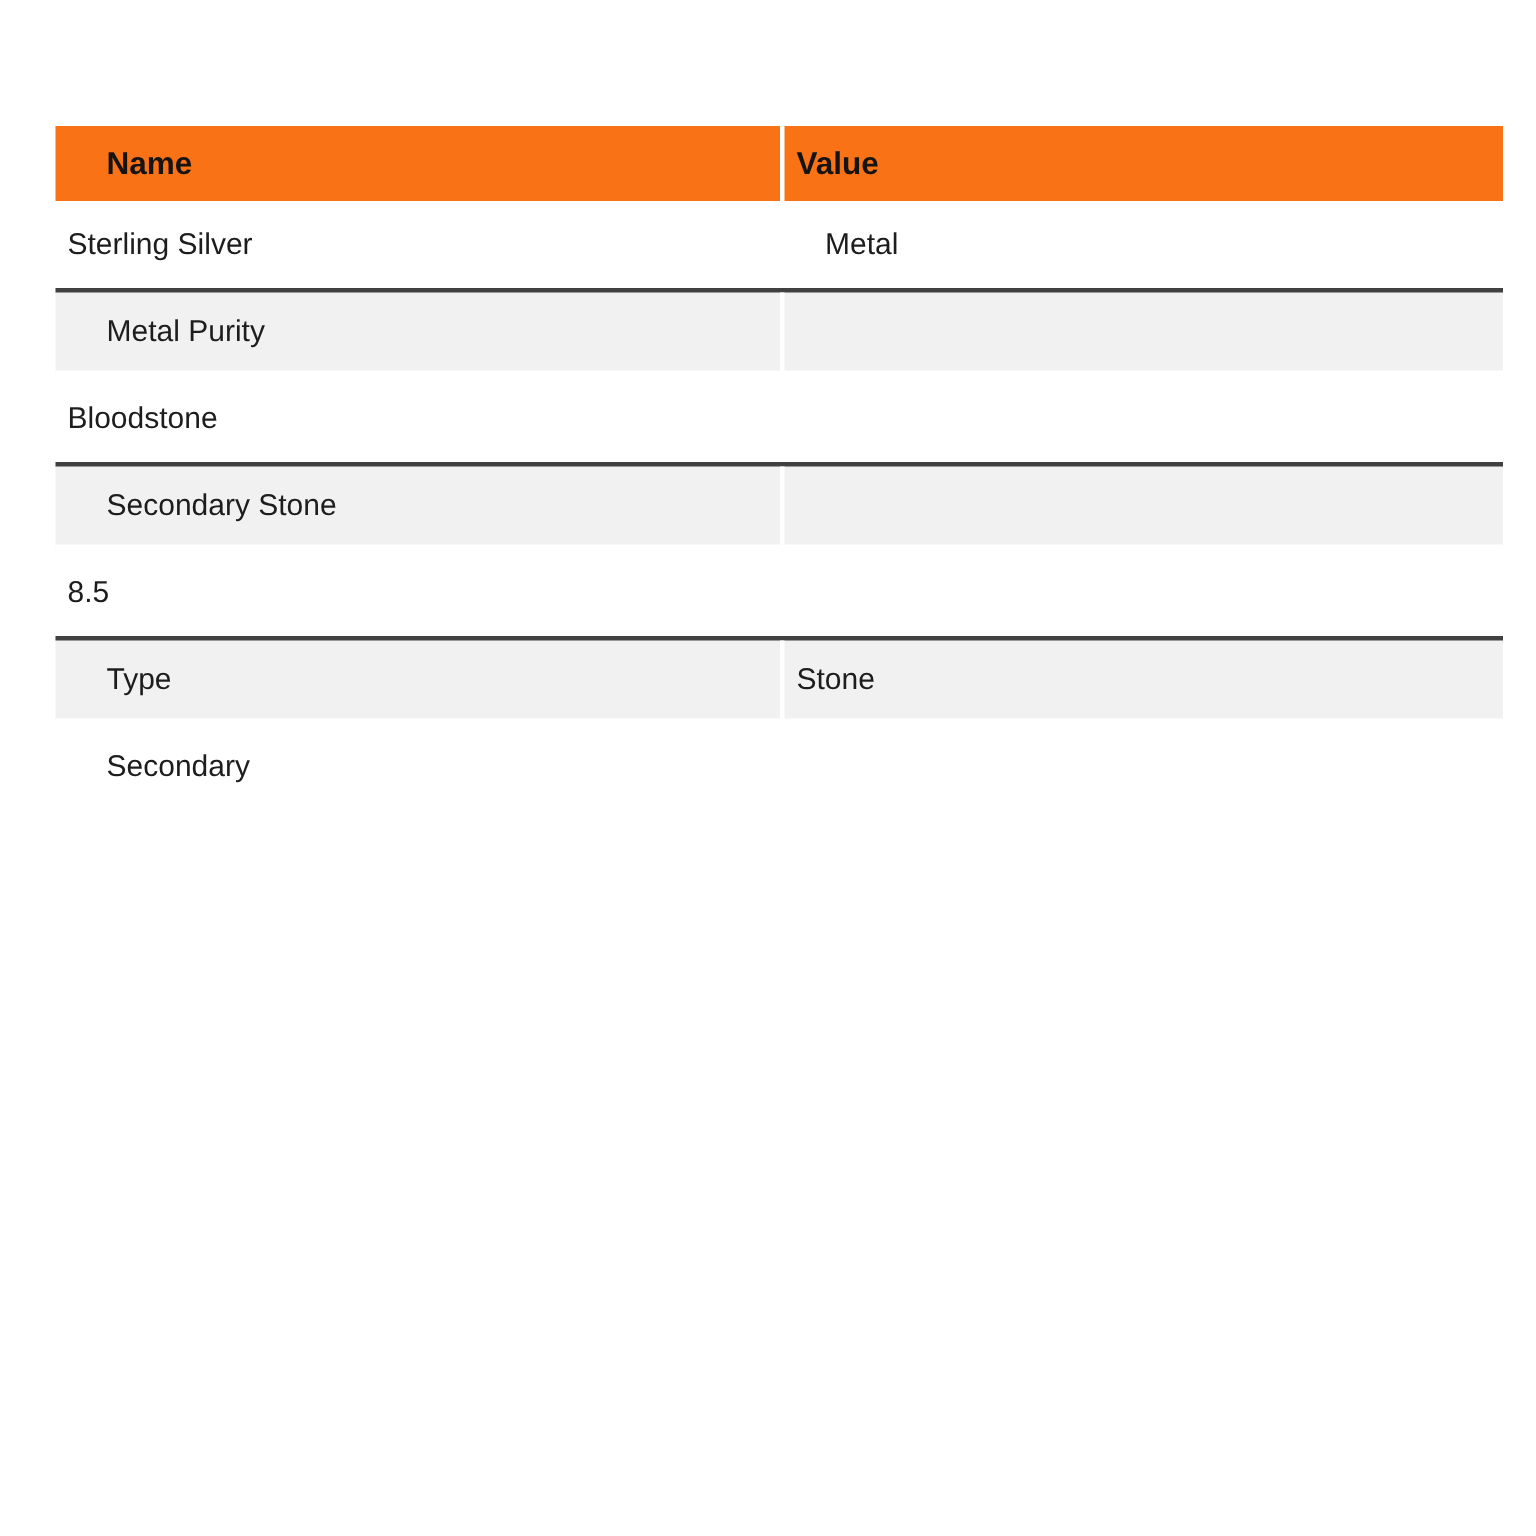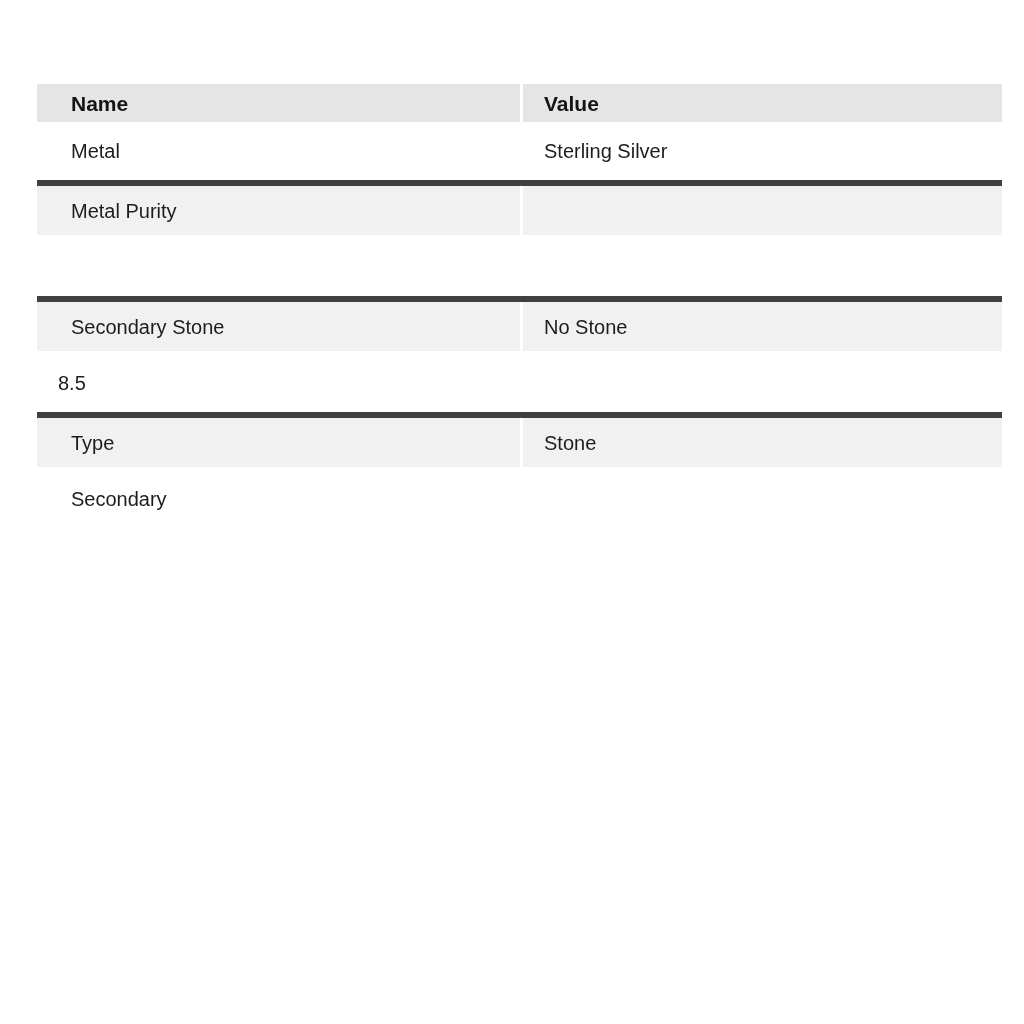--- a/index.html
+++ b/index.html
@@ -23,45 +23,45 @@
     top: 84px;
     width: 965px;
   }
   .t-row {
     display: flex;
     width: 100%;
     height: 58px;
     background: #ffffff;
   }
   .t-row.header {
-    height: 38px;
-    background: #e5e5e5;
+    height: 50px;
+    background: #f97316;
   }
   .t-row.alt {
     background: #f1f1f1;
-    border-top: 6px solid #404040;
+    border-top: 3px solid #404040;
     border-bottom: 3px solid #ffffff;
   }
   .cell {
     display: flex;
     align-items: center;
     font-size: 20px;
     line-height: 1;
     white-space: nowrap;
     overflow: hidden;
   }
   .cell.name {
     width: 486px;
     flex: 0 0 486px;
     border-right: 3px solid #ffffff;
     padding-left: 34px;
   }
   .cell.value {
     flex: 1 1 auto;
-    padding-left: 21px;
+    padding-left: 8px;
   }
   .t-row.header .cell {
     font-size: 21px;
     font-weight: 700;
     color: #141414;
   }
 </style>
 </head>
 <body>
 
@@ -71,43 +71,43 @@
     <div class="t-row header">
       <div class="cell name">
         <span>Name</span>
       </div>
       <div class="cell value">
         <span>Value</span>
       </div>
     </div>
 
     <div class="t-row">
+      <div class="cell value">
+        <span>Sterling Silver</span>
+      </div>
       <div class="cell name">
         <span>Metal</span>
-      </div>
-      <div class="cell value">
-        <span>Sterling Silver</span>
       </div>
     </div>
 
     <div class="t-row alt">
       <div class="cell name">
         <span>Metal Purity</span>
       </div>
     </div>
 
     <div class="t-row">
+      <div class="cell value">
+        <span>Bloodstone</span>
+      </div>
     </div>
 
     <div class="t-row alt">
       <div class="cell name">
         <span>Secondary Stone</span>
-      </div>
-      <div class="cell value">
-        <span>No Stone</span>
       </div>
     </div>
 
     <div class="t-row">
       <div class="cell value">
         <span>8.5</span>
       </div>
     </div>
 
     <div class="t-row alt">

